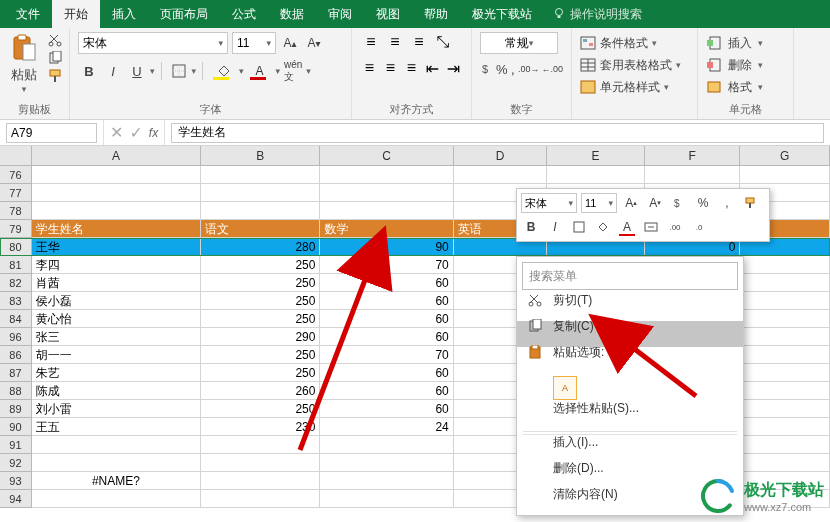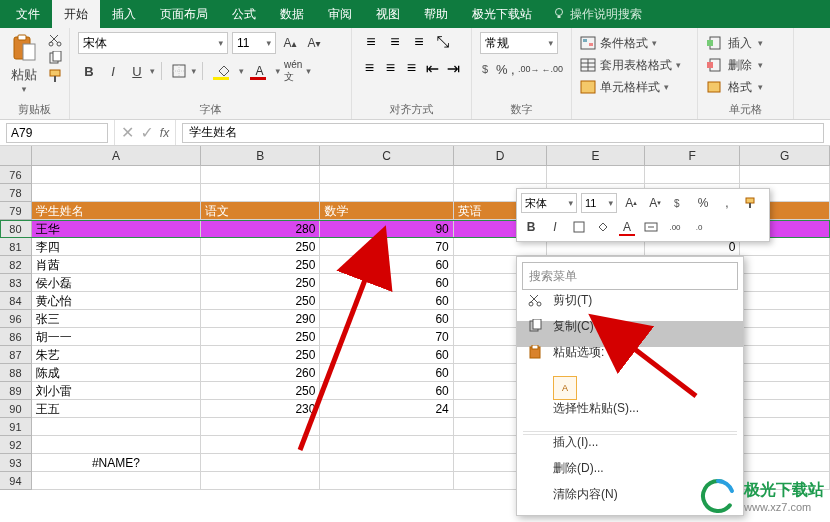--- a/index.html
+++ b/index.html
@@ -30,49 +30,49 @@
 .fontsize { width: 44px; height: 22px; border: 1px solid #c8c8c8; background: #fff; font-size: 12px; padding: 0 4px; display: flex; align-items: center; justify-content: space-between; }
 .grow, .shrink { width: 20px; height: 22px; display: flex; align-items: center; justify-content: center; font-size: 12px; color: #444; }
 .font-row2 { display: flex; gap: 2px; margin-top: 6px; align-items: center; }
 .fbtn { width: 22px; height: 22px; display: flex; align-items: center; justify-content: center; font-size: 13px; color: #444; }
 .colorbtn { width: 28px; height: 22px; display:flex; align-items:center; justify-content:center; position:relative; }
 .colorbtn .bar { position:absolute; bottom:2px; left:4px; right:8px; height:3px; }
 .align-row { display:flex; gap:2px; }
 .abtn { width:22px; height:20px; display:flex; align-items:center; justify-content:center; }
 
 
-.numfmt { width: 78px; height:22px; border:1px solid #c8c8c8; background:#fff; font-size:12px; padding:0 4px; display:flex; align-items:center; justify-content:space-between; }
+.numfmt { width: 78px; height:22px; border:1px solid #c8c8c8; background:#fff; font-size:12px; padding:0 4px; display:flex; align-items:center; justify-content:center; }
 .num-row { display:flex; gap:2px; margin-top:4px; }
 
 
 .style-row { display:flex; align-items:center; font-size:12px; color:#444; gap:4px; height:22px; }
 .style-row svg { flex-shrink:0; }
 
 
 .cell-row { display:flex; align-items:center; font-size:12px; color:#444; gap:6px; height:22px; }
 
 
 .formulabar { height: 26px; border-bottom:1px solid #d4d4d4; display:flex; align-items:center; background:#fff; }
-.namebox { width: 102px; height: 20px; border:1px solid #c8c8c8; margin: 0 6px; padding:0 4px; font-size:12px; display:flex; align-items:center; background:#fff; }
+.namebox { width: 91px; height: 20px; border:1px solid #c8c8c8; margin: 0 6px; padding:0 4px; font-size:12px; display:flex; align-items:center; background:#fff; }
 .fb-btns { display:flex; gap:6px; padding:0 6px; border-left:1px solid #e0e0e0; border-right:1px solid #e0e0e0; height:100%; align-items:center; }
 .fx { font-style:italic; font-size:12px; color:#666; }
 .fb-input { flex:1; height:20px; border:1px solid #c8c8c8; margin:0 6px 0 6px; padding:0 6px; font-size:12px; display:flex; align-items:center; }
 
 
 .sheet-wrap { position:relative; }
 .colhdrs { display:flex; height:20px; background:#e6e6e6; border-bottom:1px solid #b8b8b8; }
 .corner { width:32px; border-right:1px solid #b8b8b8; background:#e6e6e6; }
 .ch { border-right:1px solid #b8b8b8; text-align:center; font-size:12px; color:#333; line-height:20px; }
 .rows { }
 .row { display:flex; height:18px; }
 .rh { width:32px; background:#e6e6e6; border-right:1px solid #b8b8b8; border-bottom:1px solid #b8b8b8; text-align:center; font-size:11px; color:#333; line-height:18px; }
 .cell { border-right:1px solid #d4d4d4; border-bottom:1px solid #d4d4d4; font-size:12px; padding:0 4px; line-height:18px; overflow:hidden; white-space:nowrap; }
 .cA { width:170px; } .cB { width:120px; } .cC { width:134px; } .cD { width:94px; } .cE { width:98px; } .cF { width:96px; } .cG { width:90px; }
 .hdr-row .cell { background:#d9822b; color:#fff; font-weight:normal; }
-.sel-row .cell { background:#d946ef; }
+.sel-row .cell { background:#0ea5e9; }
 .sel-row { outline:1px solid #2a8f4b; outline-offset:-1px; }
 .num { text-align:right; }
 
 
 .minitb { position:absolute; left:516px; top:188px; background:#fff; border:1px solid #c8c8c8; box-shadow:2px 2px 6px rgba(0,0,0,.25); padding:4px; width:254px; }
 .minitb .r { display:flex; gap:4px; align-items:center; }
 .minitb .r + .r { margin-top:4px; }
 .mt-font { width:56px; height:20px; border:1px solid #c8c8c8; font-size:11px; padding:0 3px; display:flex; align-items:center; justify-content:space-between; }
 .mt-size { width:36px; height:20px; border:1px solid #c8c8c8; font-size:11px; padding:0 3px; display:flex; align-items:center; justify-content:space-between; }
 .mt-btn { width:20px; height:20px; display:flex; align-items:center; justify-content:center; font-size:12px; color:#444; }
@@ -337,20 +337,30 @@
         <div class="rh">76</div>
         <div class="cell cA"></div>
         <div class="cell cB"></div>
         <div class="cell cC"></div>
         <div class="cell cD"></div>
         <div class="cell cE"></div>
         <div class="cell cF"></div>
         <div class="cell cG"></div>
       </div>
       <div class="row">
+        <div class="rh">77</div>
+        <div class="cell cA"></div>
+        <div class="cell cB"></div>
+        <div class="cell cC"></div>
+        <div class="cell cD"></div>
+        <div class="cell cE"></div>
+        <div class="cell cF"></div>
+        <div class="cell cG"></div>
+      </div>
+      <div class="row">
         <div class="rh">78</div>
         <div class="cell cA"></div>
         <div class="cell cB"></div>
         <div class="cell cC"></div>
         <div class="cell cD"></div>
         <div class="cell cE"></div>
         <div class="cell cF"></div>
         <div class="cell cG"></div>
       </div>
       <div class="row hdr-row">

